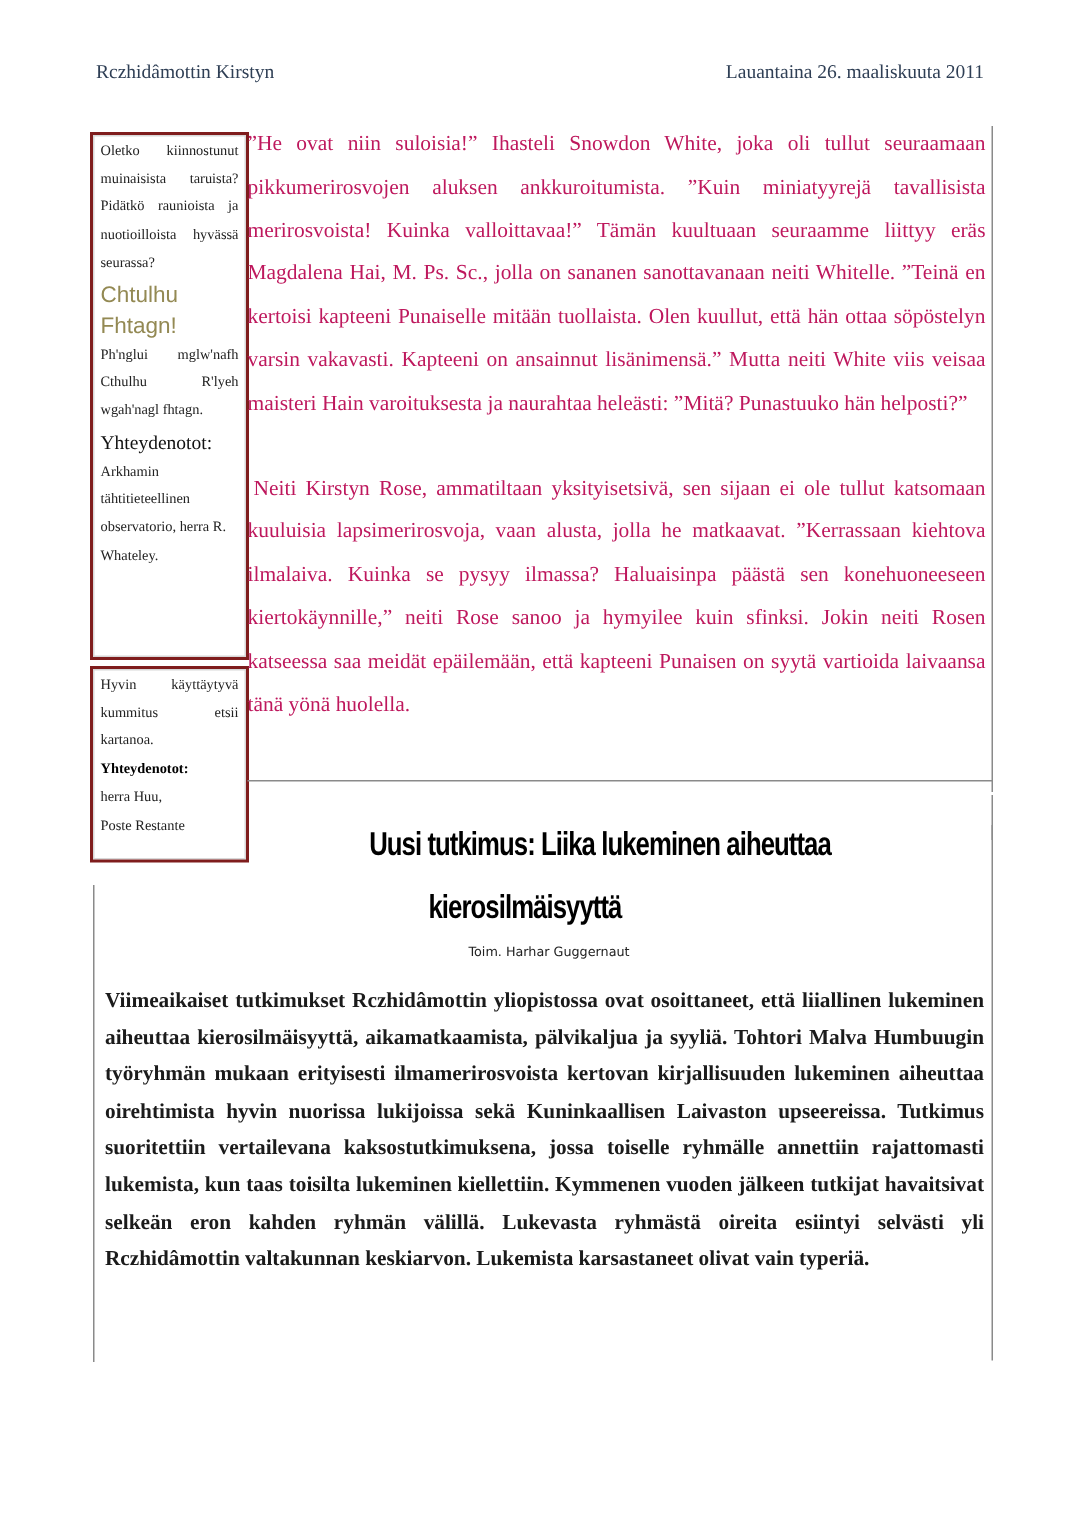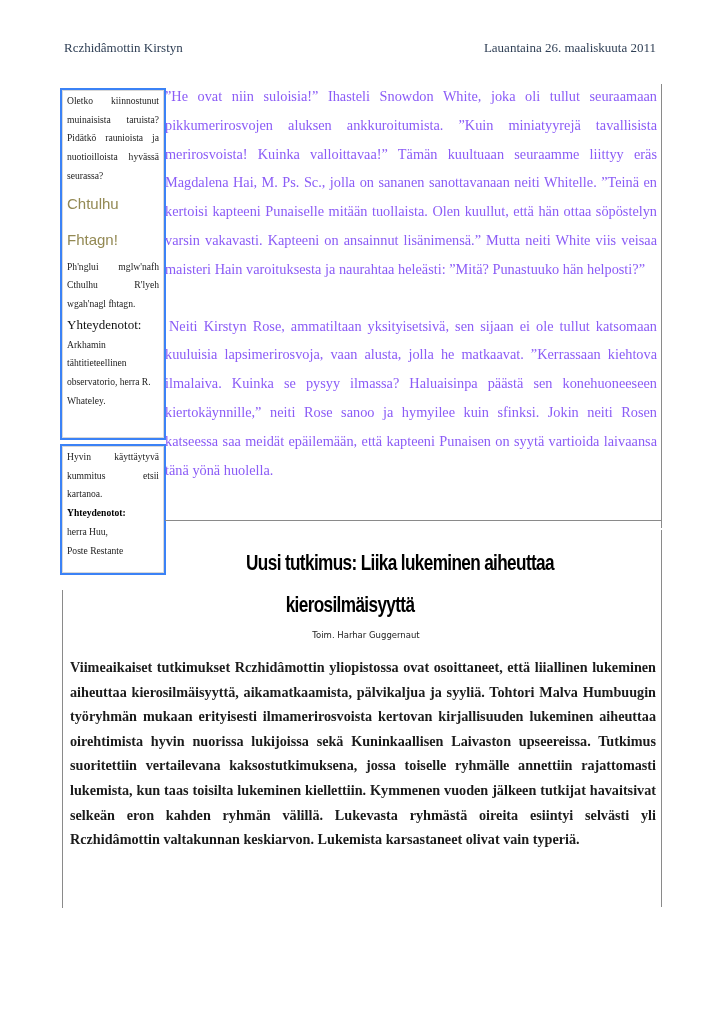--- a/index.html
+++ b/index.html
@@ -12,46 +12,46 @@
     position: absolute; top: 40px;
     font-family: "Liberation Serif", serif;
     font-size: 13px; color: #2f3f55;
   }
   .header-left { left: 64px; }
   .header-right { right: 68px; }
 
   
   .side-box {
     position: absolute; left: 60px; width: 92px;
-    border: 2px solid #3b82f6;
+    border: 2px solid #7f1d1d;
     box-shadow: inset 0 0 0 1px #d8d8d8;
     padding: 2px 5px 4px 5px;
     font-family: "Liberation Serif", serif;
     font-size: 9.6px; line-height: 18.7px; color: #222;
     text-align: justify;
     background: #fff;
   }
   .side-box-1 { top: 88px; height: 342px; }
   .side-box-2 { top: 444px; height: 121px; }
   .side-box p { margin: 0; }
   .side-box .olive {
     font-family: "Liberation Sans", sans-serif;
-    font-size: 15px; line-height: 36px; color: #938953; text-align: left;
+    font-size: 15px; line-height: 21px; color: #938953; text-align: left;
   }
   .side-box .contacts-heading {
     font-size: 13px; line-height: 22px; color: #111; text-align: left;
   }
   .side-box .bold-heading { font-weight: bold; color: #000; }
   .side-box .left { text-align: left; }
 
   
   .article-1 {
     position: absolute; left: 165px; top: 82px; width: 492px;
     font-family: "Liberation Serif", serif;
-    font-size: 14.3px; line-height: 28.8px; color: #8b5cf6;
+    font-size: 14.3px; line-height: 28.8px; color: #be185d;
     text-align: justify;
   }
   .article-1 p { margin: 0; }
   .article-1 p.p2 { margin-top: 28px; text-indent: 4px; }
   .rule-right-1 {
     position: absolute; left: 661px; top: 84px; width: 1px; height: 444px;
     background: #8a8a8a;
   }
   .rule-right-1b {
     position: absolute; left: 661px; top: 530px; width: 1px; height: 30px;

